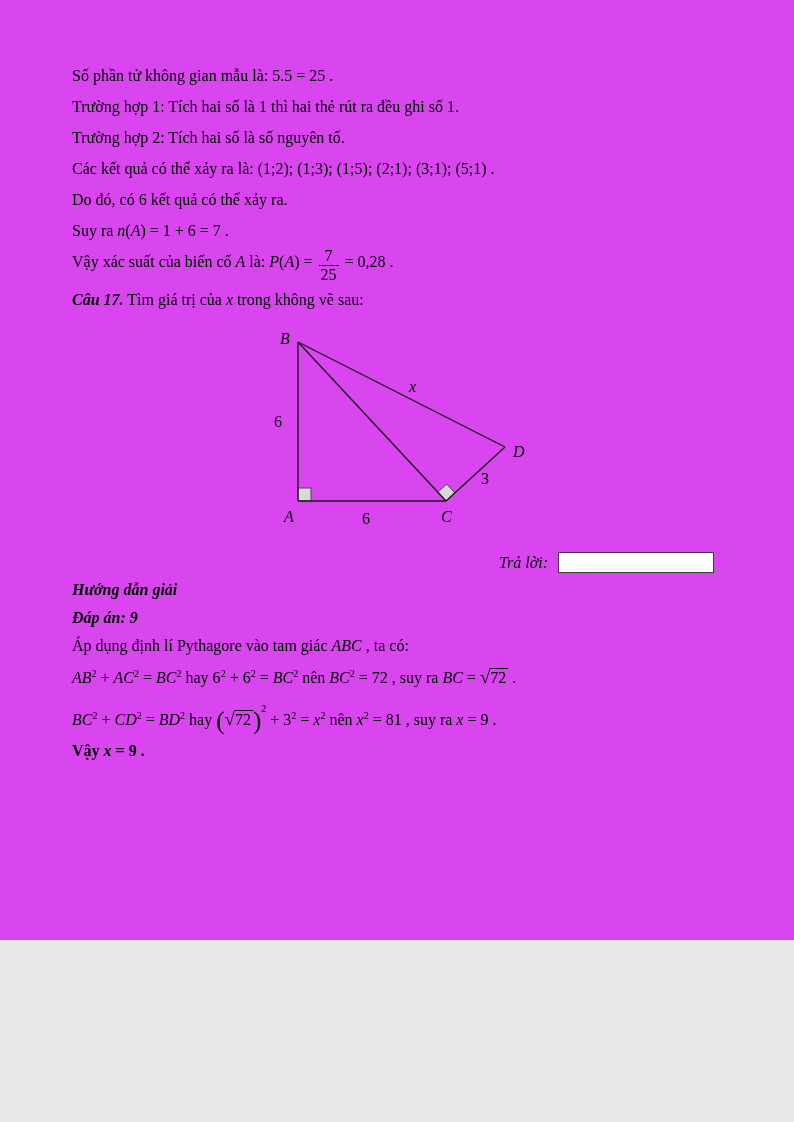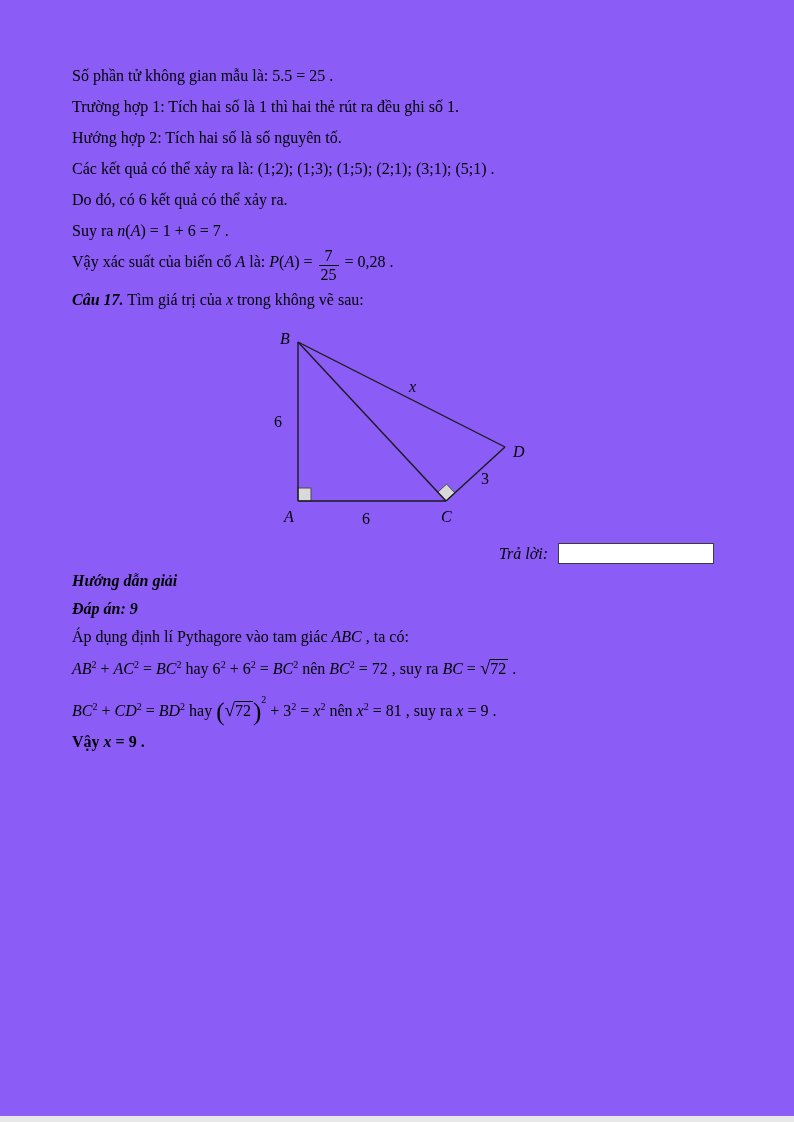--- a/index.html
+++ b/index.html
@@ -1,17 +1,17 @@
 <!DOCTYPE html>
 <html><head>
 <meta charset="utf-8">
 <style>
   html,body{margin:0;padding:0;background:#e8e8e8;}
   .page{
-    width:794px;height:1116px;background:#8b5cf6;position:relative;
+    width:794px;height:940px;background:#d946ef;position:relative;
     margin:0 auto;overflow:hidden;
     font-family:"Liberation Serif","DejaVu Serif",serif;
     font-size:16px;color:#000;
   }
   .content{position:absolute;left:72px;top:60px;width:650px;}
   p.line{margin:0;line-height:31px;}
   .seg-b{font-weight:700;font-style:italic;}
   .seg-i{font-style:italic;}
   .seg-sup{font-size:10px;vertical-align:6px;}
   .seg-supb{font-size:10px;vertical-align:13px;}
@@ -21,40 +21,40 @@
   .fden{display:block;}
   .sqrt{white-space:nowrap;}
   .radsign{font-size:19px;}
   .radicand{border-top:1.2px solid #000;padding:0 2px 0 0;}
   .p8{margin:3px 0 2px;}
   .p9{margin-top:1px;}
   .figure-wrap{margin:13px 0 0 190px;width:280px;height:205px;}
   .figure-wrap svg{display:block;}
   .fig-label{font-family:"Liberation Serif","DejaVu Serif",serif;font-size:16px;font-style:italic;}
   .fig-num{font-family:"Liberation Serif","DejaVu Serif",serif;font-size:16px;}
-  .answer-row{display:flex;justify-content:flex-end;align-items:center;gap:10px;margin:8px 8px 0 0;height:26px;}
+  .answer-row{display:flex;justify-content:flex-end;align-items:center;gap:10px;margin:17px 8px 0 0;height:26px;}
   .answer-label{font-style:italic;}
   .answer-box{width:146px;height:19px;border:1.6px solid #3c3c3c;background:#fff;outline:none;
     font-family:"Liberation Serif",serif;font-size:14px;padding:0 4px;}
   .p10{margin-top:14px;}
   .solution p.line{line-height:28px;}
   .p13{margin:3px 0 2px;}
   .p15{margin:6px 0 4px;line-height:34px !important;}
   .p16{margin-top:2px;font-weight:bold;}
   .p17{margin-top:9px;text-align:justify;line-height:31px !important;}
 </style>
 </head>
 <body>
 
 <div class="page">
   <div class="content">
 
     <p class="line"><span class="seg-n">Số phần tử không gian mẫu là: 5.5 = 25 .</span></p>
     <p class="line"><span class="seg-n">Trường hợp 1: Tích hai số là 1 thì hai thẻ rút ra đều ghi số 1.</span></p>
-    <p class="line"><span class="seg-n">Hướng hợp 2: Tích hai số là số nguyên tố.</span></p>
+    <p class="line"><span class="seg-n">Trường hợp 2: Tích hai số là số nguyên tố.</span></p>
     <p class="line"><span class="seg-n">Các kết quả có thể xảy ra là: (1;2);  (1;3);  (1;5);  (2;1);  (3;1);  (5;1) .</span></p>
     <p class="line"><span class="seg-n">Do đó, có 6 kết quả có thể xảy ra.</span></p>
     <p class="line"><span class="seg-n">Suy ra </span><span class="seg-i">n</span><span class="seg-n">(</span><span class="seg-i">A</span><span class="seg-n">) = 1 + 6 = 7 .</span></p>
     <p class="line p8"><span class="seg-n">Vậy xác suất của biến cố </span><span class="seg-i">A</span><span class="seg-n"> là: </span><span class="seg-i">P</span><span class="seg-n">(</span><span class="seg-i">A</span><span class="seg-n">) = </span><span class="frac"><span class="fnum">7</span><span class="fden">25</span></span><span class="seg-n"> = 0,28 .</span></p>
 
     <p class="line p9"><span class="seg-b">Câu 17.</span><span class="seg-n"> Tìm giá trị của </span><span class="seg-i">x</span><span class="seg-n"> trong không vẽ sau:</span></p>
 
     <div class="figure-wrap">
       <svg width="280" height="205" viewBox="0 0 280 205">
 

